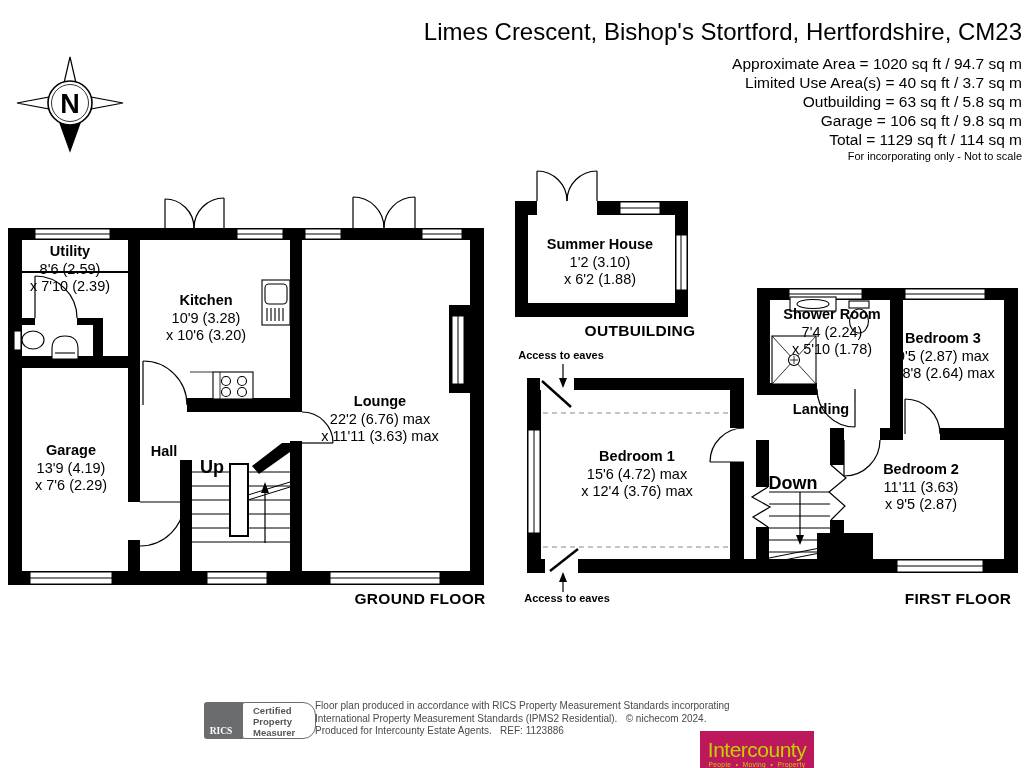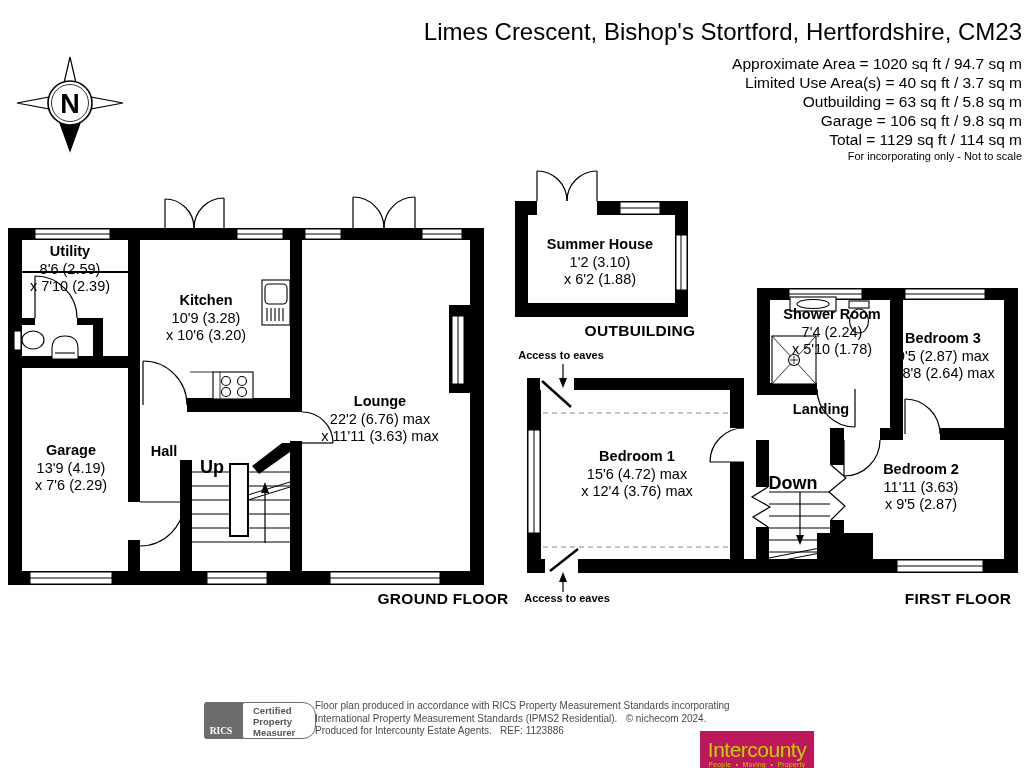--- a/index.html
+++ b/index.html
@@ -354,21 +354,21 @@
   <div>22'2 (6.76) max</div>
   <div>x 11'11 (3.63) max</div>
 </div>
 <div class="room" style="left:71px;top:442px">
   <div class="nm">Garage</div>
   <div>13'9 (4.19)</div>
   <div>x 7'6 (2.29)</div>
 </div>
 <div class="bold-label" style="left:160px;top:443px">Hall</div>
 <div class="dir-label" style="left:212px;top:457px">Up</div>
-<div class="floor-label" style="left:443px;top:590px">GROUND FLOOR</div>
+<div class="floor-label" style="left:420px;top:590px">GROUND FLOOR</div>
 
 <div class="room" style="left:600px;top:236px">
   <div class="nm">Summer House</div>
   <div>1'2 (3.10)</div>
   <div>x 6'2 (1.88)</div>
 </div>
 <div class="floor-label" style="left:640px;top:322px">OUTBUILDING</div>
 
 <div class="room" style="left:637px;top:448px">
   <div class="nm">Bedroom 1</div>

